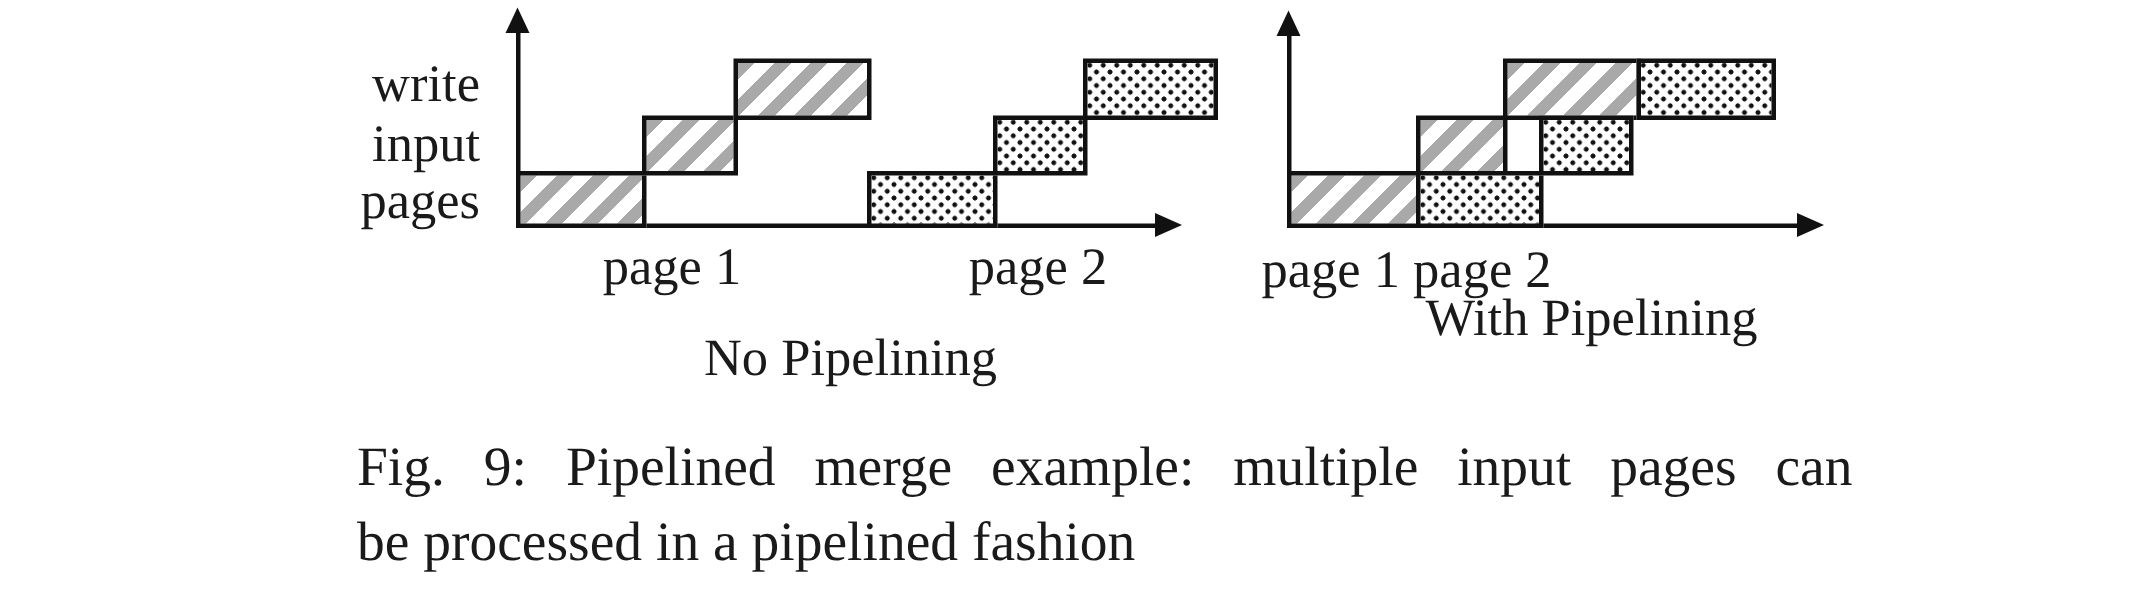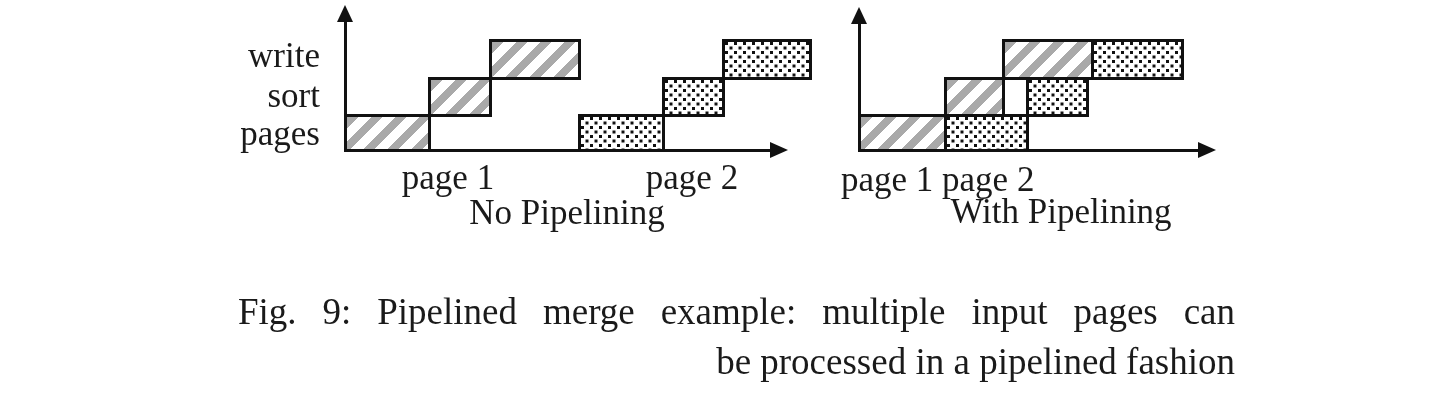--- a/index.html
+++ b/index.html
@@ -28,50 +28,50 @@
         background-position:1.5px 1.5px,6px 6px;}
 
   
   .figlabel{position:absolute;font-size:35px;line-height:36px;white-space:nowrap;}
   .y-label{left:230px;width:90px;text-align:right;}
   .center{text-align:center;}
 
   .caption{position:absolute;left:238px;top:287px;width:997px;
            font-size:37px;line-height:50px;}
   .caption-line1{text-align:justify;text-align-last:justify;}
-  .caption-line2{text-align:right;}
+  .caption-line2{text-align:left;}
 </style>
 </head>
 <body>
 
 <div id="page">
 
   <div>
 
     <div class="figlabel y-label" style="top:38px">write</div>
-    <div class="figlabel y-label" style="top:78px">sort</div>
+    <div class="figlabel y-label" style="top:78px">input</div>
     <div class="figlabel y-label" style="top:116px">pages</div>
 
     <div class="axis-line" style="left:344px;top:20px;width:3px;height:129px"></div>
     <div class="arrow-up" style="left:337px;top:5px"></div>
     <div class="axis-line" style="left:344px;top:149px;width:428px;height:3px"></div>
     <div class="arrow-right" style="left:770px;top:142px"></div>
 
     <div class="box row-read  hatch" style="left:344px;width:87px"></div>
     <div class="box row-sort  hatch" style="left:428px;width:64px"></div>
     <div class="box row-write hatch" style="left:489px;width:92px"></div>
 
     <div class="box row-read  dots" style="left:578px;width:87px"></div>
     <div class="box row-sort  dots" style="left:662px;width:63px"></div>
     <div class="box row-write dots" style="left:722px;width:90px"></div>
 
     <div class="figlabel center" style="left:373px;top:160px;width:150px">page 1</div>
     <div class="figlabel center" style="left:617px;top:160px;width:150px">page 2</div>
 
-    <div class="figlabel center" style="left:417px;top:195px;width:300px">No Pipelining</div>
+    <div class="figlabel center" style="left:417px;top:221px;width:300px">No Pipelining</div>
   </div>
 
   <div>
 
     <div class="axis-line" style="left:858px;top:22px;width:3px;height:127px"></div>
     <div class="arrow-up" style="left:851px;top:7px"></div>
     <div class="axis-line" style="left:858px;top:149px;width:342px;height:3px"></div>
     <div class="arrow-right" style="left:1198px;top:142px"></div>
 
     <div class="box row-read  hatch" style="left:858px;width:89px"></div>

